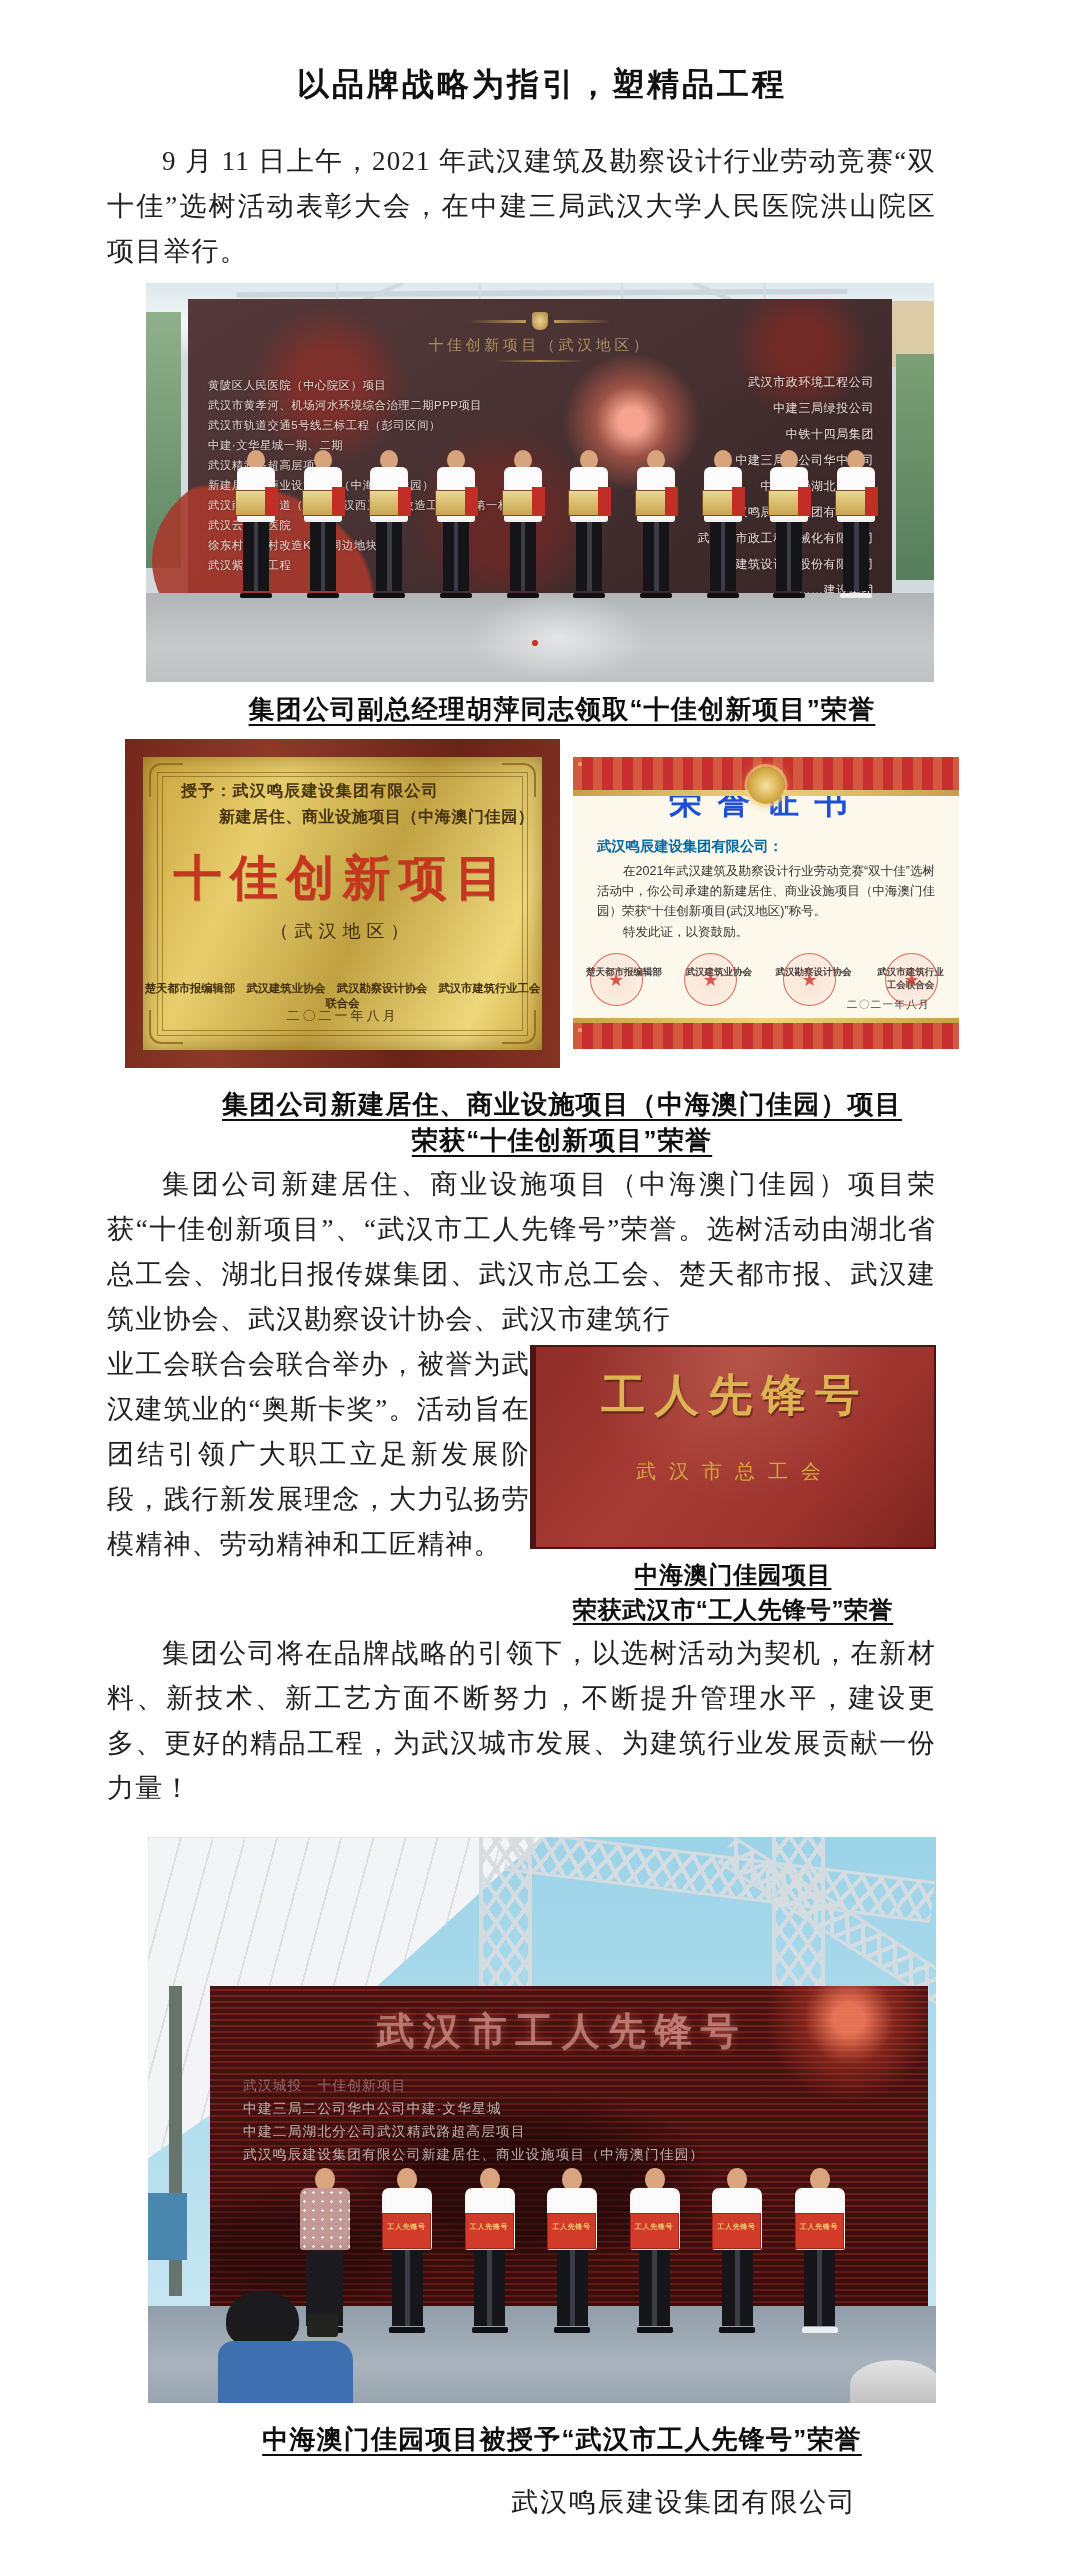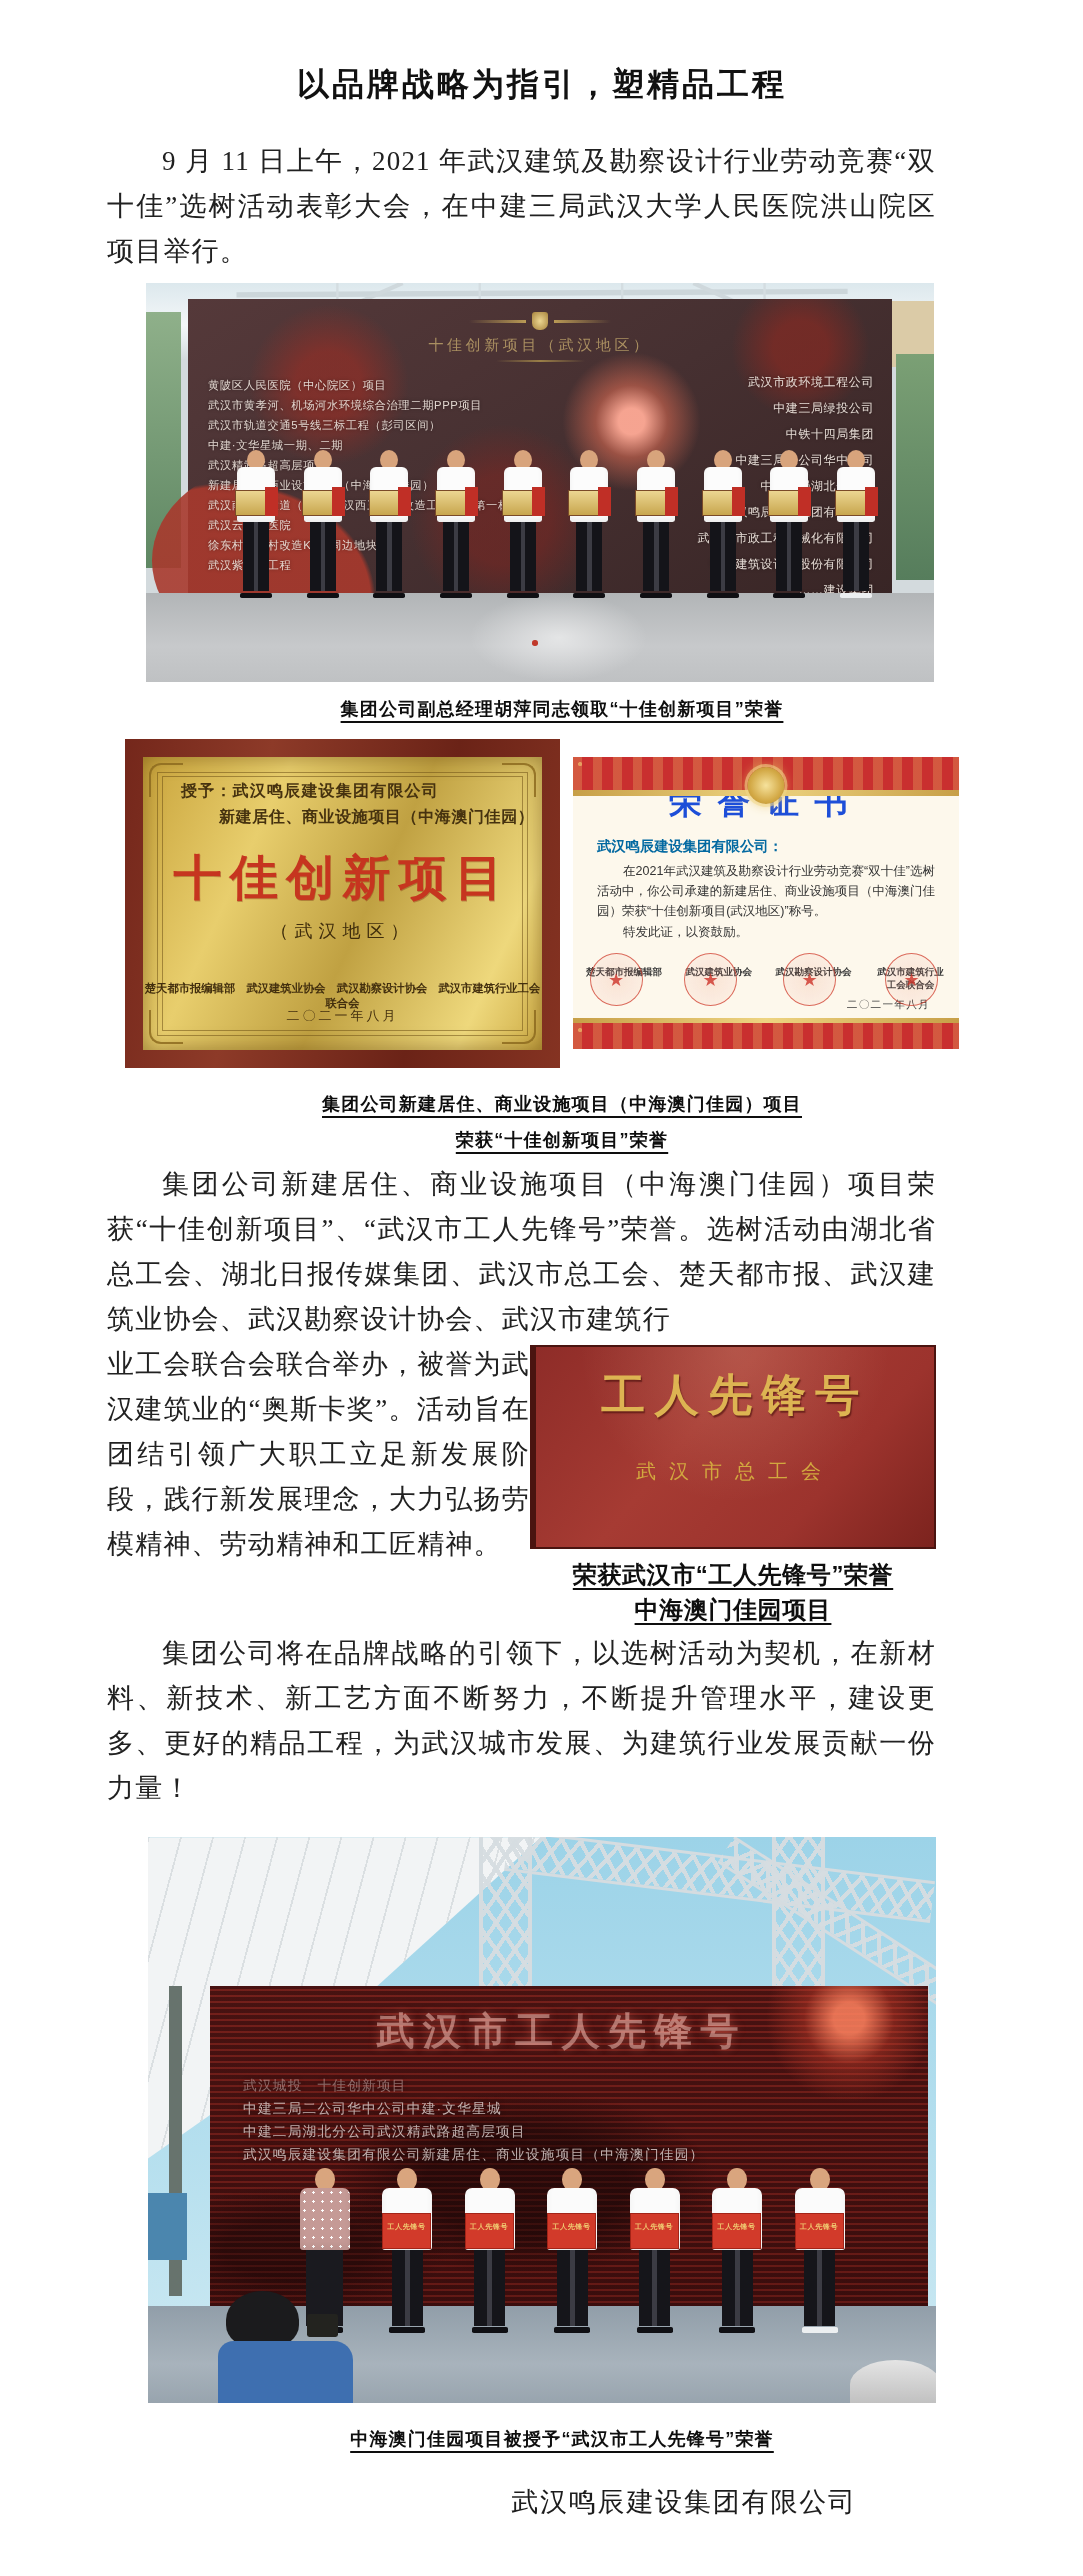--- a/index.html
+++ b/index.html
@@ -10,21 +10,21 @@
   .doc-title{padding-top:42px;text-align:center;font-family:"Liberation Sans",sans-serif;
              font-weight:700;font-size:32px;letter-spacing:3px;color:#111;}
   .text-block{margin-left:107px;margin-right:148px;font-size:27px;line-height:45px;
               text-align:justify;letter-spacing:1.2px;color:#212121;}
   .indent{text-indent:55px;}
   .para1{margin-top:32px;}
   .para2a{margin-top:3.6px;}
   .para3{clear:both;}
 
   .caption{margin-top:9.5px;text-align:center;font-family:"Liberation Sans",sans-serif;
-           font-weight:700;font-size:18px;letter-spacing:1.2px;line-height:36px;color:#0e0e0e;padding-left:40px;}
+           font-weight:700;font-size:26px;letter-spacing:1.2px;line-height:36px;color:#0e0e0e;padding-left:40px;}
   .caption .u{text-decoration:underline;text-decoration-thickness:1.8px;text-underline-offset:6px;}
 
   .signature{margin:27px 0 21.4px 511px;width:346px;text-align:center;font-size:27px;letter-spacing:1.8px;}
 
   
   .figure1{width:792px;margin:8.3px auto 0;}
   .figure-row{margin:12px auto 0;width:870px;display:flex;justify-content:center;gap:13px;align-items:flex-start;}
   .figure4{width:788px;margin:26px auto 0;}
 
   
@@ -413,22 +413,22 @@
 
   <div class="text-block para2a indent">集团公司新建居住、商业设施项目（中海澳门佳园）项目荣获“十佳创新项目”、“武汉市工人先锋号”荣誉。选树活动由湖北省总工会、湖北日报传媒集团、武汉市总工会、楚天都市报、武汉建筑业协会、武汉勘察设计协会、武汉市建筑行</div>
 
   <div class="text-block">
     <figure class="pennant-figure" style="margin-block:3.6px 4.8px;margin-inline:0 0;">
       <div class="pennant">
         <div class="pen-title">工人先锋号</div>
         <div class="pen-sub">武汉市总工会</div>
       </div>
       <figcaption class="pennant-caption">
+        <div><span class="u">中海澳门佳园项目</span></div>
         <div><span class="u">荣获武汉市“工人先锋号”荣誉</span></div>
-        <div><span class="u">中海澳门佳园项目</span></div>
       </figcaption>
     </figure>
     <span>业工会联合会联合举办，被誉为武汉建筑业的“奥斯卡奖”。活动旨在团结引领广大职工立足新发展阶段，践行新发展理念，大力弘扬劳模精神、劳动精神和工匠精神。</span>
   </div>
 
   <div class="text-block para3 indent">集团公司将在品牌战略的引领下，以选树活动为契机，在新材料、新技术、新工艺方面不断努力，不断提升管理水平，建设更多、更好的精品工程，为武汉城市发展、为建筑行业发展贡献一份力量！</div>
 
   <figure class="figure4" style="margin-block:26px 0;margin-inline:auto;">
     <div class="photo4">
       <div class="p4-canopy"></div>

